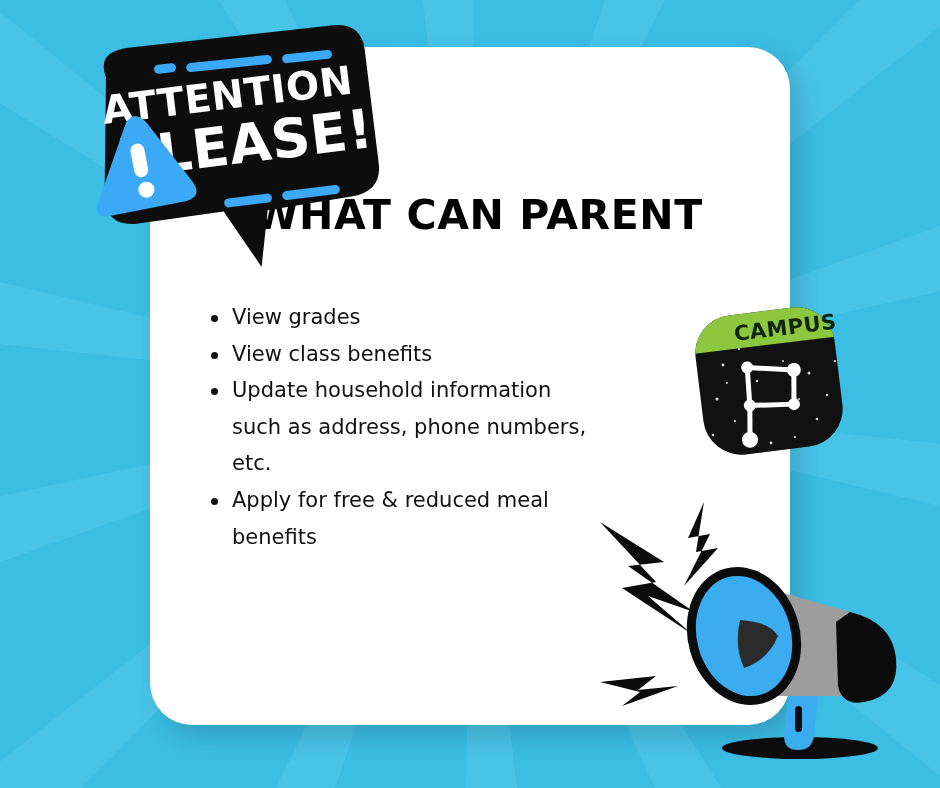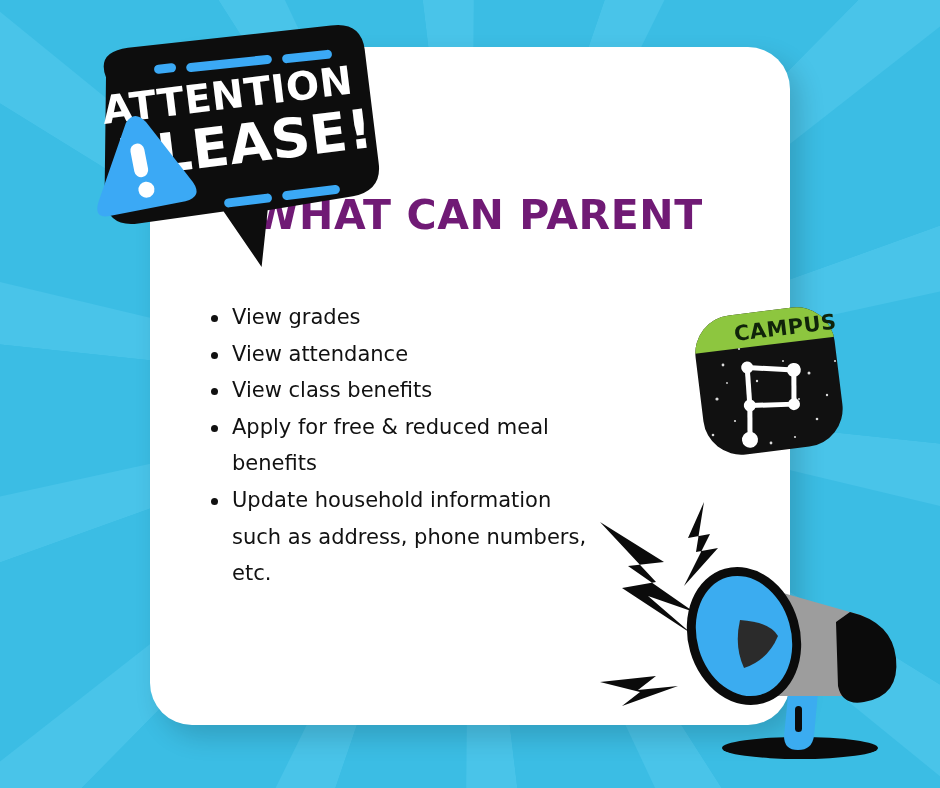--- a/index.html
+++ b/index.html
@@ -58,21 +58,21 @@
     position: absolute;
     left: 188px;
     top: 194px;
     width: 580px;
     text-align: center;
     font-family: "DejaVu Sans", sans-serif;
     font-weight: 700;
     font-size: 41px;
     line-height: 1.06;
     letter-spacing: 0.6px;
-    color: #701a75;
+    color: #000000;
     text-transform: uppercase;
     z-index: 6;
   }
   .title .l2 { display: block; }
 
   
   .bullets {
     position: absolute;
     left: 205px;
     top: 299px;
@@ -180,24 +180,23 @@
     </div>
 
   <div class="card"></div>
 
   <div class="title">
     <span class="l1">WHAT CAN PARENT</span>
   </div>
 
   <ul class="bullets">
     <li>View grades</li>
-    <li>View attendance</li>
     <li>View class benefits</li>
+    <li>Update household information such as address, phone numbers, etc.</li>
     <li>Apply for free &amp; reduced meal benefits</li>
-    <li>Update household information such as address, phone numbers, etc.</li>
   </ul>
 
   <div class="bubble-wrap">
     <svg width="330" height="250" viewBox="0 0 330 250">
 
       <g>
         <path d="M34,38 Q26,12 58,10 L262,2 Q292,0 294,28 L300,142
                  Q302,170 272,174 L186,182 L176,238 L142,180 L56,186
                  Q26,188 24,160 Z" fill="#0d0d0d" transform="rotate(-4 165 100)"></path>
       </g>

